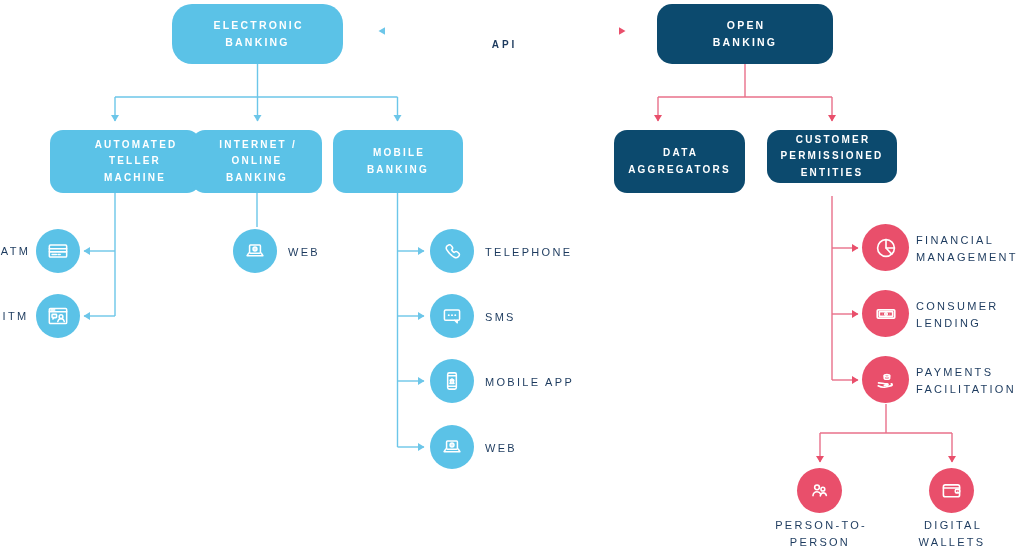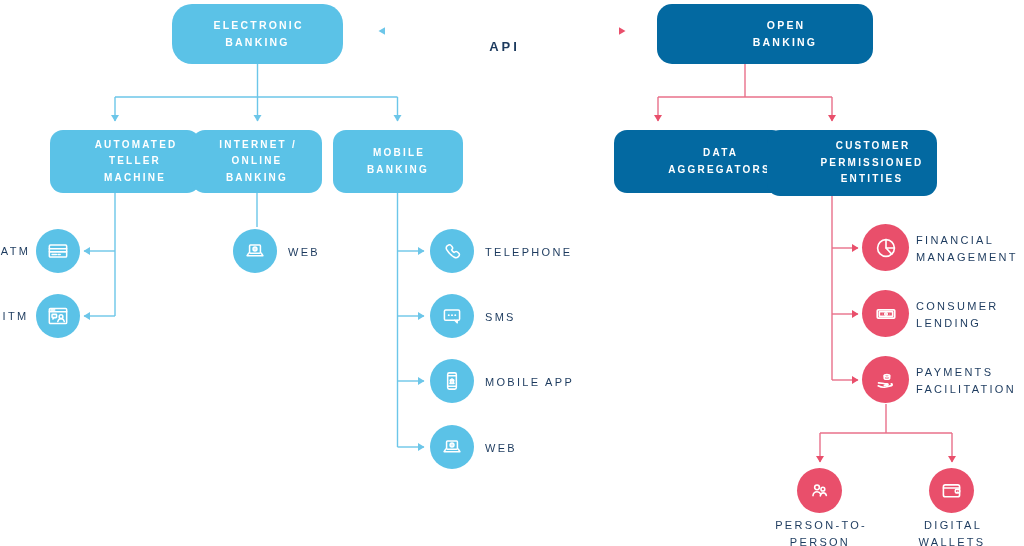--- a/index.html
+++ b/index.html
@@ -7,37 +7,37 @@
     position:relative;width:1024px;height:546px;background:#fff;overflow:hidden;
     font-family:"Liberation Sans","DejaVu Sans",sans-serif;
   }
   #wires{position:absolute;left:0;top:0;width:1024px;height:546px;}
   .box{
     position:absolute;border-radius:13px;display:flex;align-items:center;justify-content:center;
     color:#fff;font-weight:700;font-size:10px;letter-spacing:2.2px;line-height:1.65;
     text-align:center;white-space:pre-line;text-indent:2.2px;
   }
   .box.blue{background:#5BC2E7;}
-  .box.pink{background:#0369a1;padding-left:40px;}
+  .box.pink{background:#0c4a6e;}
   .root{border-radius:15px;font-size:10.5px;}
   .circle{
     position:absolute;border-radius:50%;display:flex;align-items:center;justify-content:center;
   }
   .circle.blue{background:#5BC2E7;}
   .circle.pink{background:#E94F6B;}
   .circle svg{stroke:#fff;fill:none;stroke-width:1.4;stroke-linecap:round;stroke-linejoin:round;}
   .leaf-label{
     position:absolute;font-weight:400;font-size:11px;letter-spacing:2.3px;line-height:1.5;
     color:#1C3A5E;white-space:pre-line;
   }
   .leaf-label.center{text-align:center;text-indent:2.3px;}
   .leaf-label.right{text-align:center;}
   .api-label{
     position:absolute;left:468px;top:39px;width:70px;text-align:center;text-indent:3px;
-    font-weight:700;font-size:13px;letter-spacing:3px;color:#1C3A5E;
+    font-weight:700;font-size:10px;letter-spacing:3px;color:#1C3A5E;
   }
 </style>
 </head>
 <body>
 
 <div id="canvas">
 
   <svg id="wires" viewBox="0 0 1024 546">
     <defs>
       <marker id="arrB" markerUnits="userSpaceOnUse" markerWidth="9" markerHeight="9" refX="6" refY="4" orient="auto">
@@ -101,21 +101,21 @@
   <div class="box blue" style="left:50px;top:130px;width:130px;height:63px;padding-left:20px;">AUTOMATED
 TELLER
 MACHINE</div>
   <div class="box blue" style="left:192px;top:130px;width:130px;height:63px;">INTERNET /
 ONLINE
 BANKING</div>
   <div class="box blue" style="left:333px;top:130px;width:130px;height:63px;">MOBILE
 BANKING</div>
   <div class="box pink" style="left:592px;top:130px;width:131px;height:63px;margin-left:22px;">DATA
 AGGREGATORS</div>
-  <div class="box pink" style="left:767px;top:130px;width:130px;height:66px;">CUSTOMER
+  <div class="box pink" style="left:767px;top:130px;width:130px;height:53px;">CUSTOMER
 PERMISSIONED
 ENTITIES</div>
 
   <div class="circle blue" style="left:36px;top:229px;width:44px;height:44px;">
     <svg width="26" height="26" viewBox="0 0 24 24">
       <rect x="4" y="6.5" width="16" height="11" rx="1"></rect>
       <line x1="4" y1="10" x2="20" y2="10"></line>
         <line x1="4" y1="12.8" x2="20" y2="12.8"></line>
       <line x1="6.5" y1="15.2" x2="10.5" y2="15.2"></line>
         <line x1="12" y1="15.2" x2="14" y2="15.2"></line>

